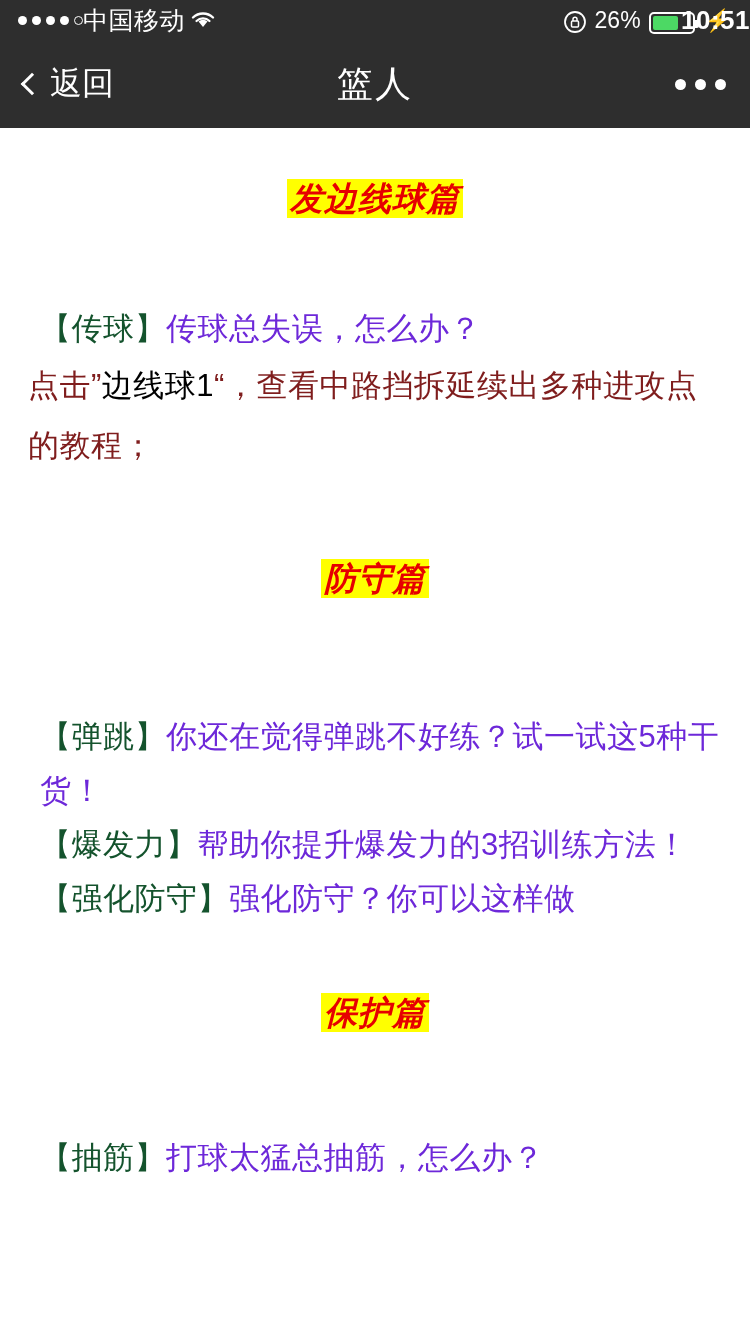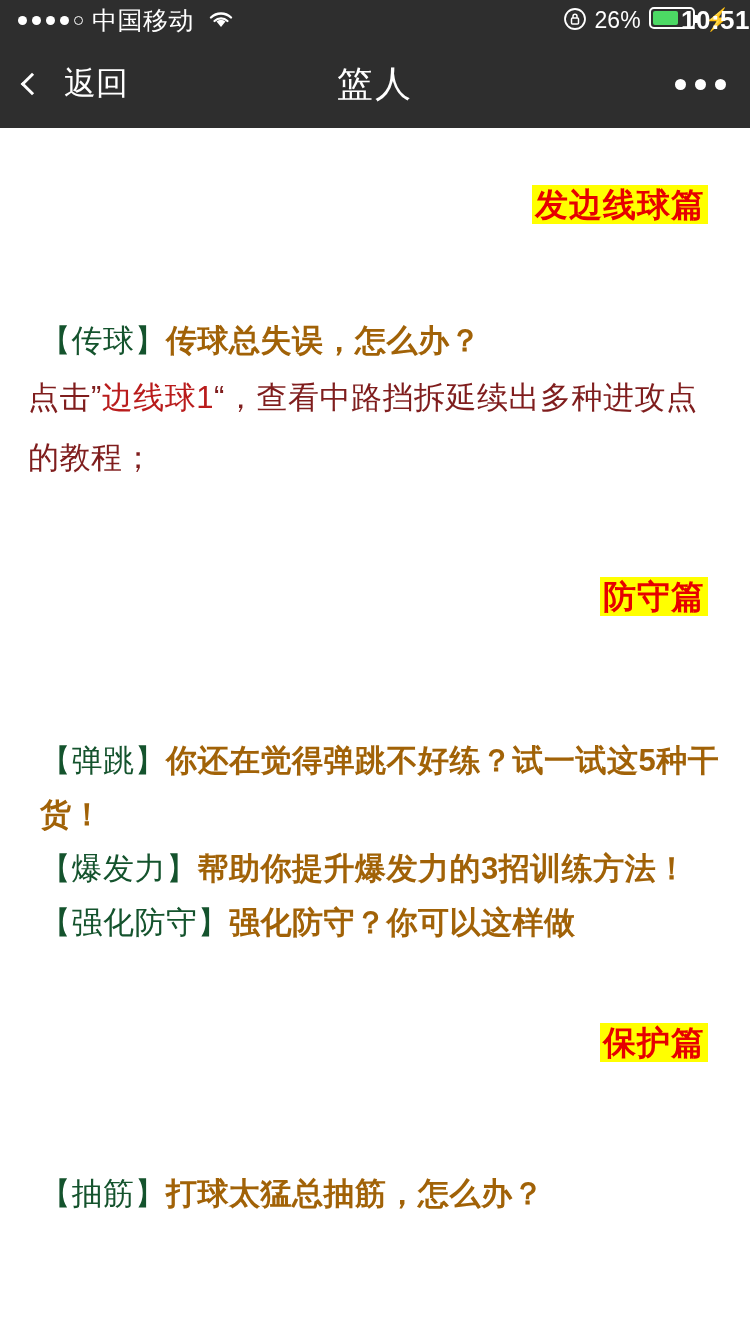--- a/index.html
+++ b/index.html
@@ -17,21 +17,20 @@
     color: #ffffff;
     display: flex;
     align-items: center;
     padding: 0 18px;
     font-size: 25px;
     position: relative;
   }
   .status-left {
     display: flex;
     align-items: center;
-    gap: 9px;
   }
   .dots { display: flex; align-items: center; gap: 5px; }
   .dot {
     width: 9px; height: 9px; border-radius: 50%;
     background: #ffffff; display: inline-block;
   }
   .dot.hollow { background: transparent; border: 1.5px solid #ffffff; }
   .carrier { font-size: 25px; letter-spacing: 0.5px; }
   .wifi-icon { margin-left: 4px; display: inline-block; }
   .status-time {
@@ -40,21 +39,21 @@
     text-align: right;
     font-size: 26px;
     font-weight: 600;
     letter-spacing: 0.5px;
     pointer-events: none;
     margin-left: 28px;
   }
   .status-right {
     margin-left: auto;
     display: flex;
-    align-items: flex-start;
+    align-items: flex-end;
     gap: 8px;
     font-size: 23px;
   }
   .lock-icon { display: inline-flex; align-items: center; }
   .battery {
     width: 46px; height: 22px;
     border: 2px solid #ffffff;
     border-radius: 5px;
     position: relative;
     display: inline-block;
@@ -82,21 +81,21 @@
     background: #2e2e2e;
     color: #ffffff;
     display: flex;
     align-items: center;
     padding: 0 24px;
     position: relative;
   }
   .nav-back {
     display: flex;
     align-items: center;
-    gap: 20px;
+    gap: 6px;
     font-size: 32px;
     z-index: 2;
   }
   .chev {
     display: inline-block;
     width: 16px; height: 16px;
     border-left: 3px solid #ffffff;
     border-bottom: 3px solid #ffffff;
     transform: rotate(45deg);
     margin-right: 4px;
@@ -121,48 +120,49 @@
     background: #ffffff;
     display: inline-block;
   }
 
   
   .content {
     padding: 0 28px;
     background: #ffffff;
   }
   .section-title {
-    text-align: right;
-    margin: 14px;
+    text-align: center;
+    margin: 8px;
     font-size: 33px;
     font-weight: 700;
     letter-spacing: 1px;
     line-height: 1.4;
+    font-style: italic;
   }
   .section-title .hl {
     background: #ffff00;
     color: #e60000;
     padding: 1px 3px;
   }
   .spacer-40 { height: 40px; }
   .spacer-56 { height: 56px; }
   .spacer-72 { height: 72px; }
   .spacer-86 { height: 86px; }
   .spacer-100 { height: 100px; }
 
   .line {
     font-size: 31px;
     line-height: 54px;
     color: #333333;
     letter-spacing: 0.5px;
   }
   .line.indent { padding-left: 12px; }
   .tag { color: #14532d; }
-  .teal { color: #a16207; font-weight: bold; }
-  .red { color: #b91c1c; }
+  .teal { color: #6d28d9; }
+  .red { color: #000000; }
   .plain { color: #7f1d1d; }
 
   .para {
     font-size: 31px;
     line-height: 60px;
     color: #333333;
     letter-spacing: 0.5px;
   }
 </style>
 </head>

